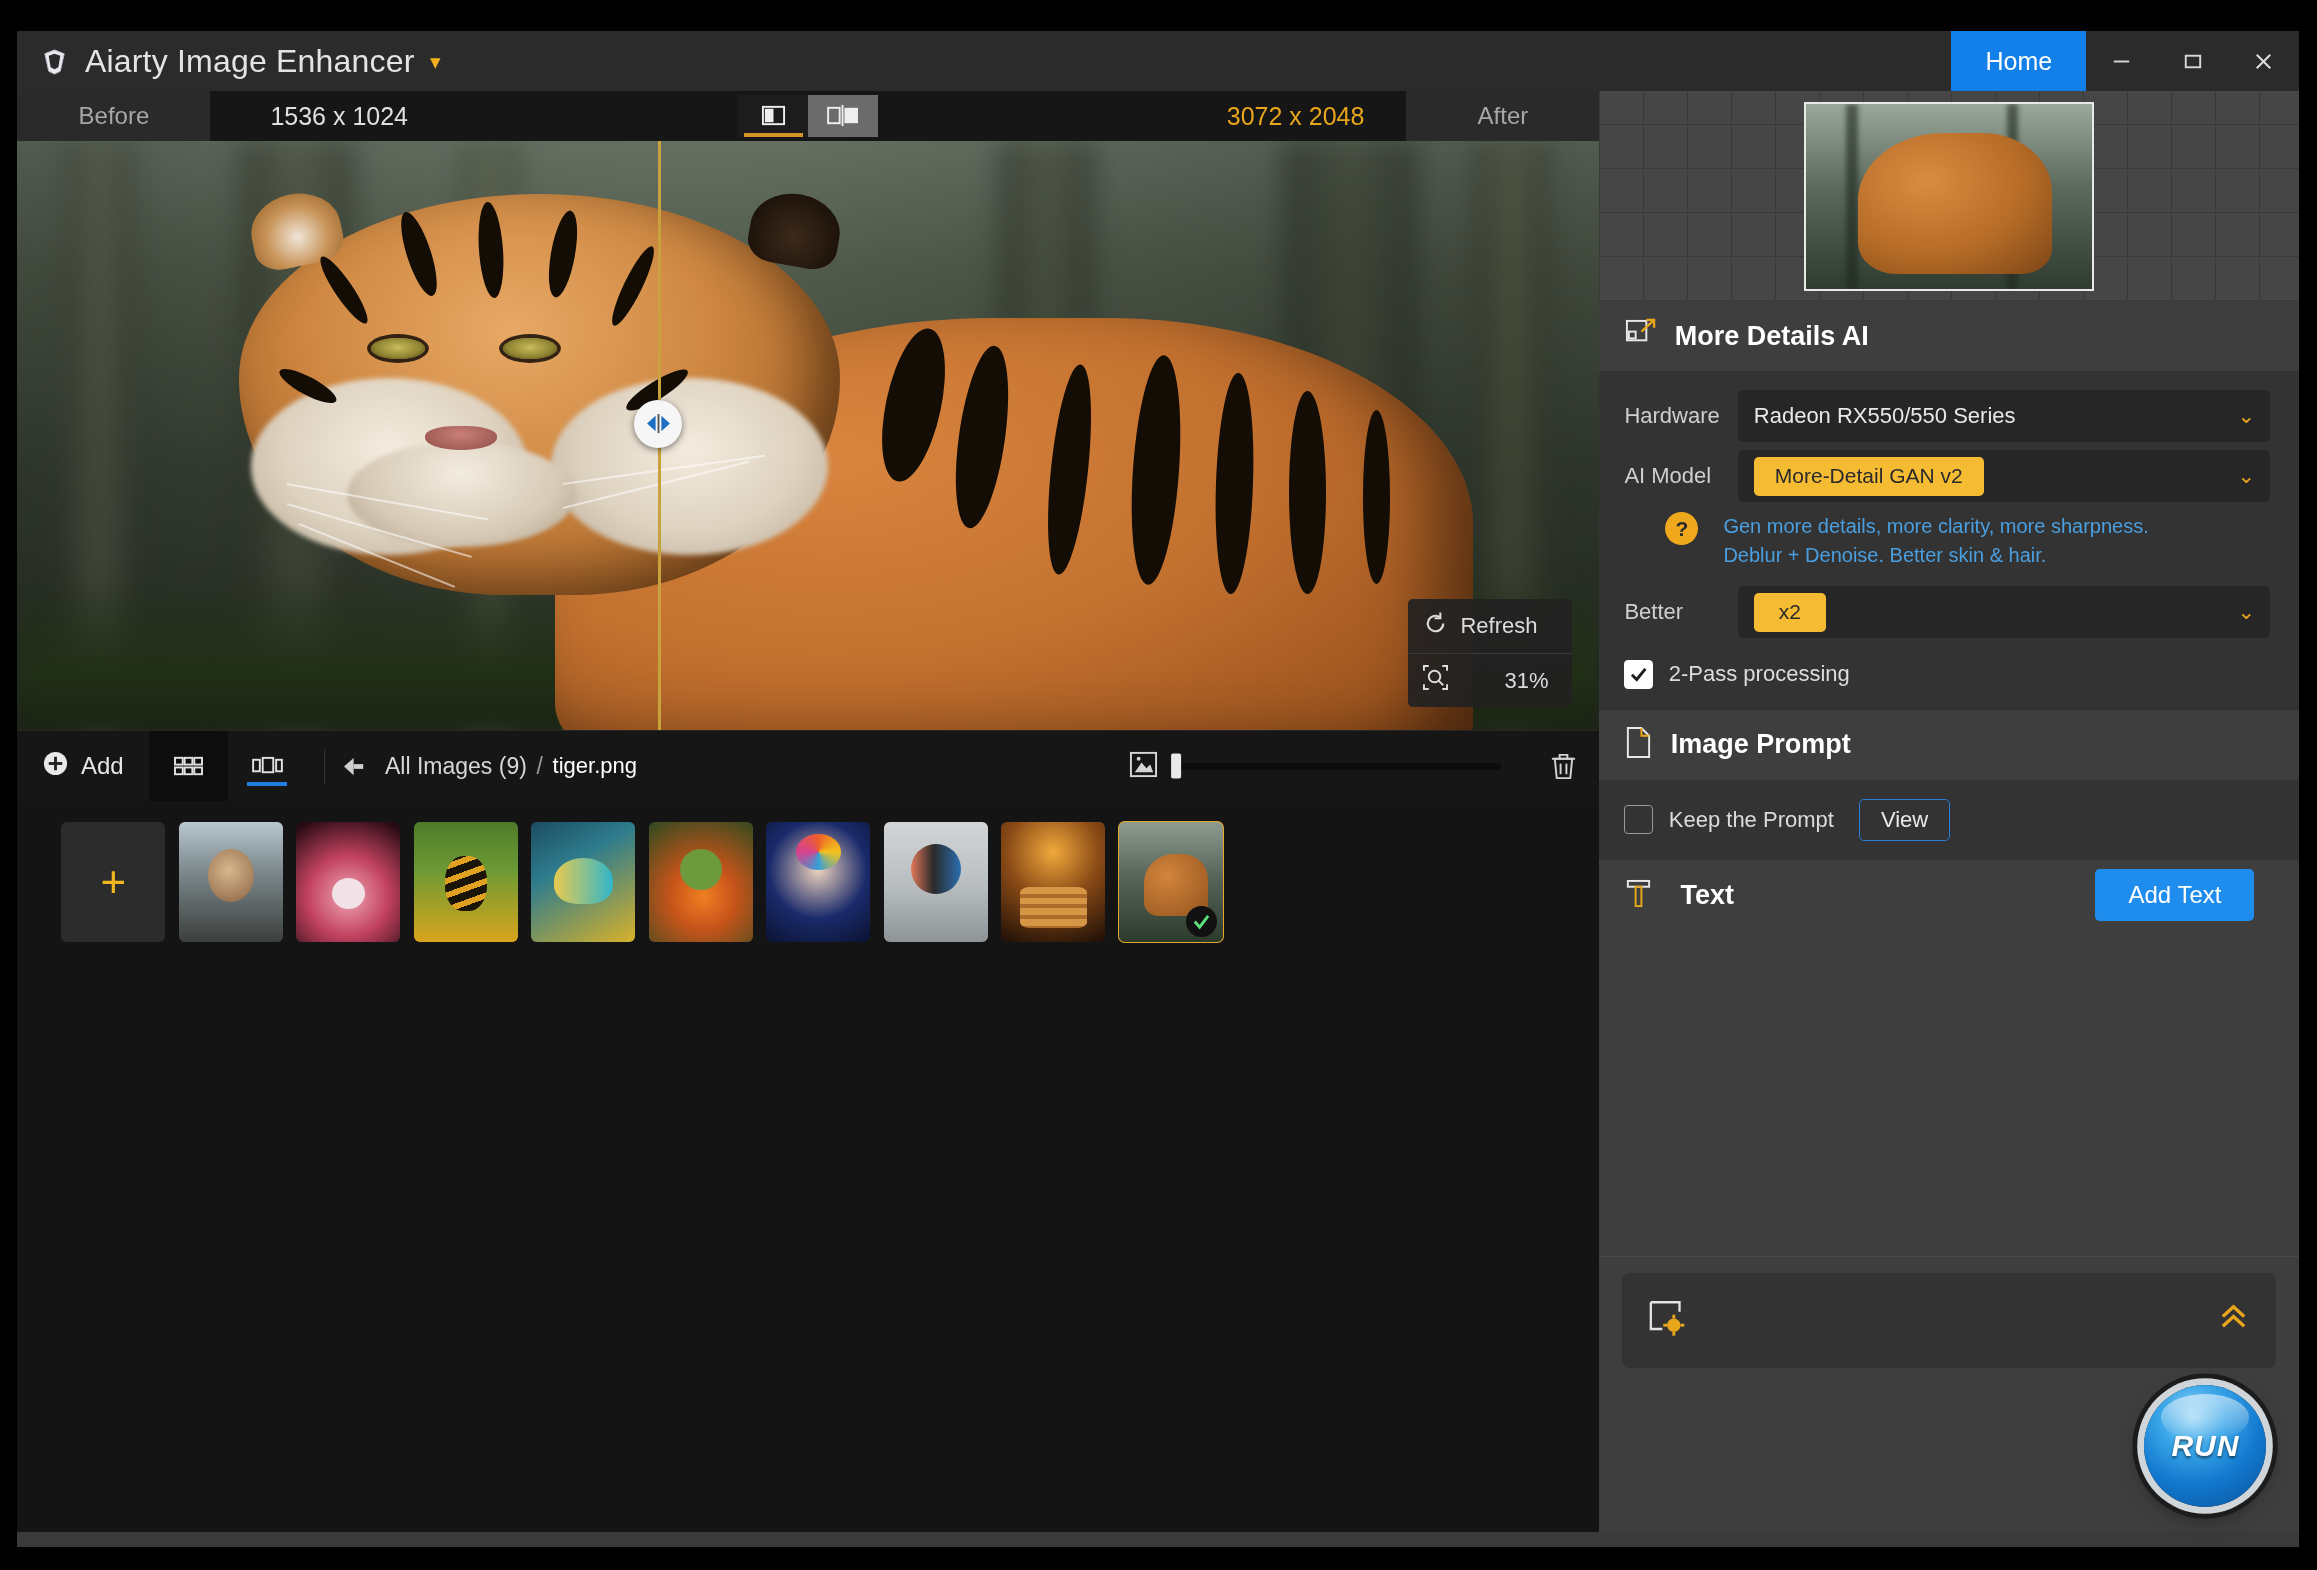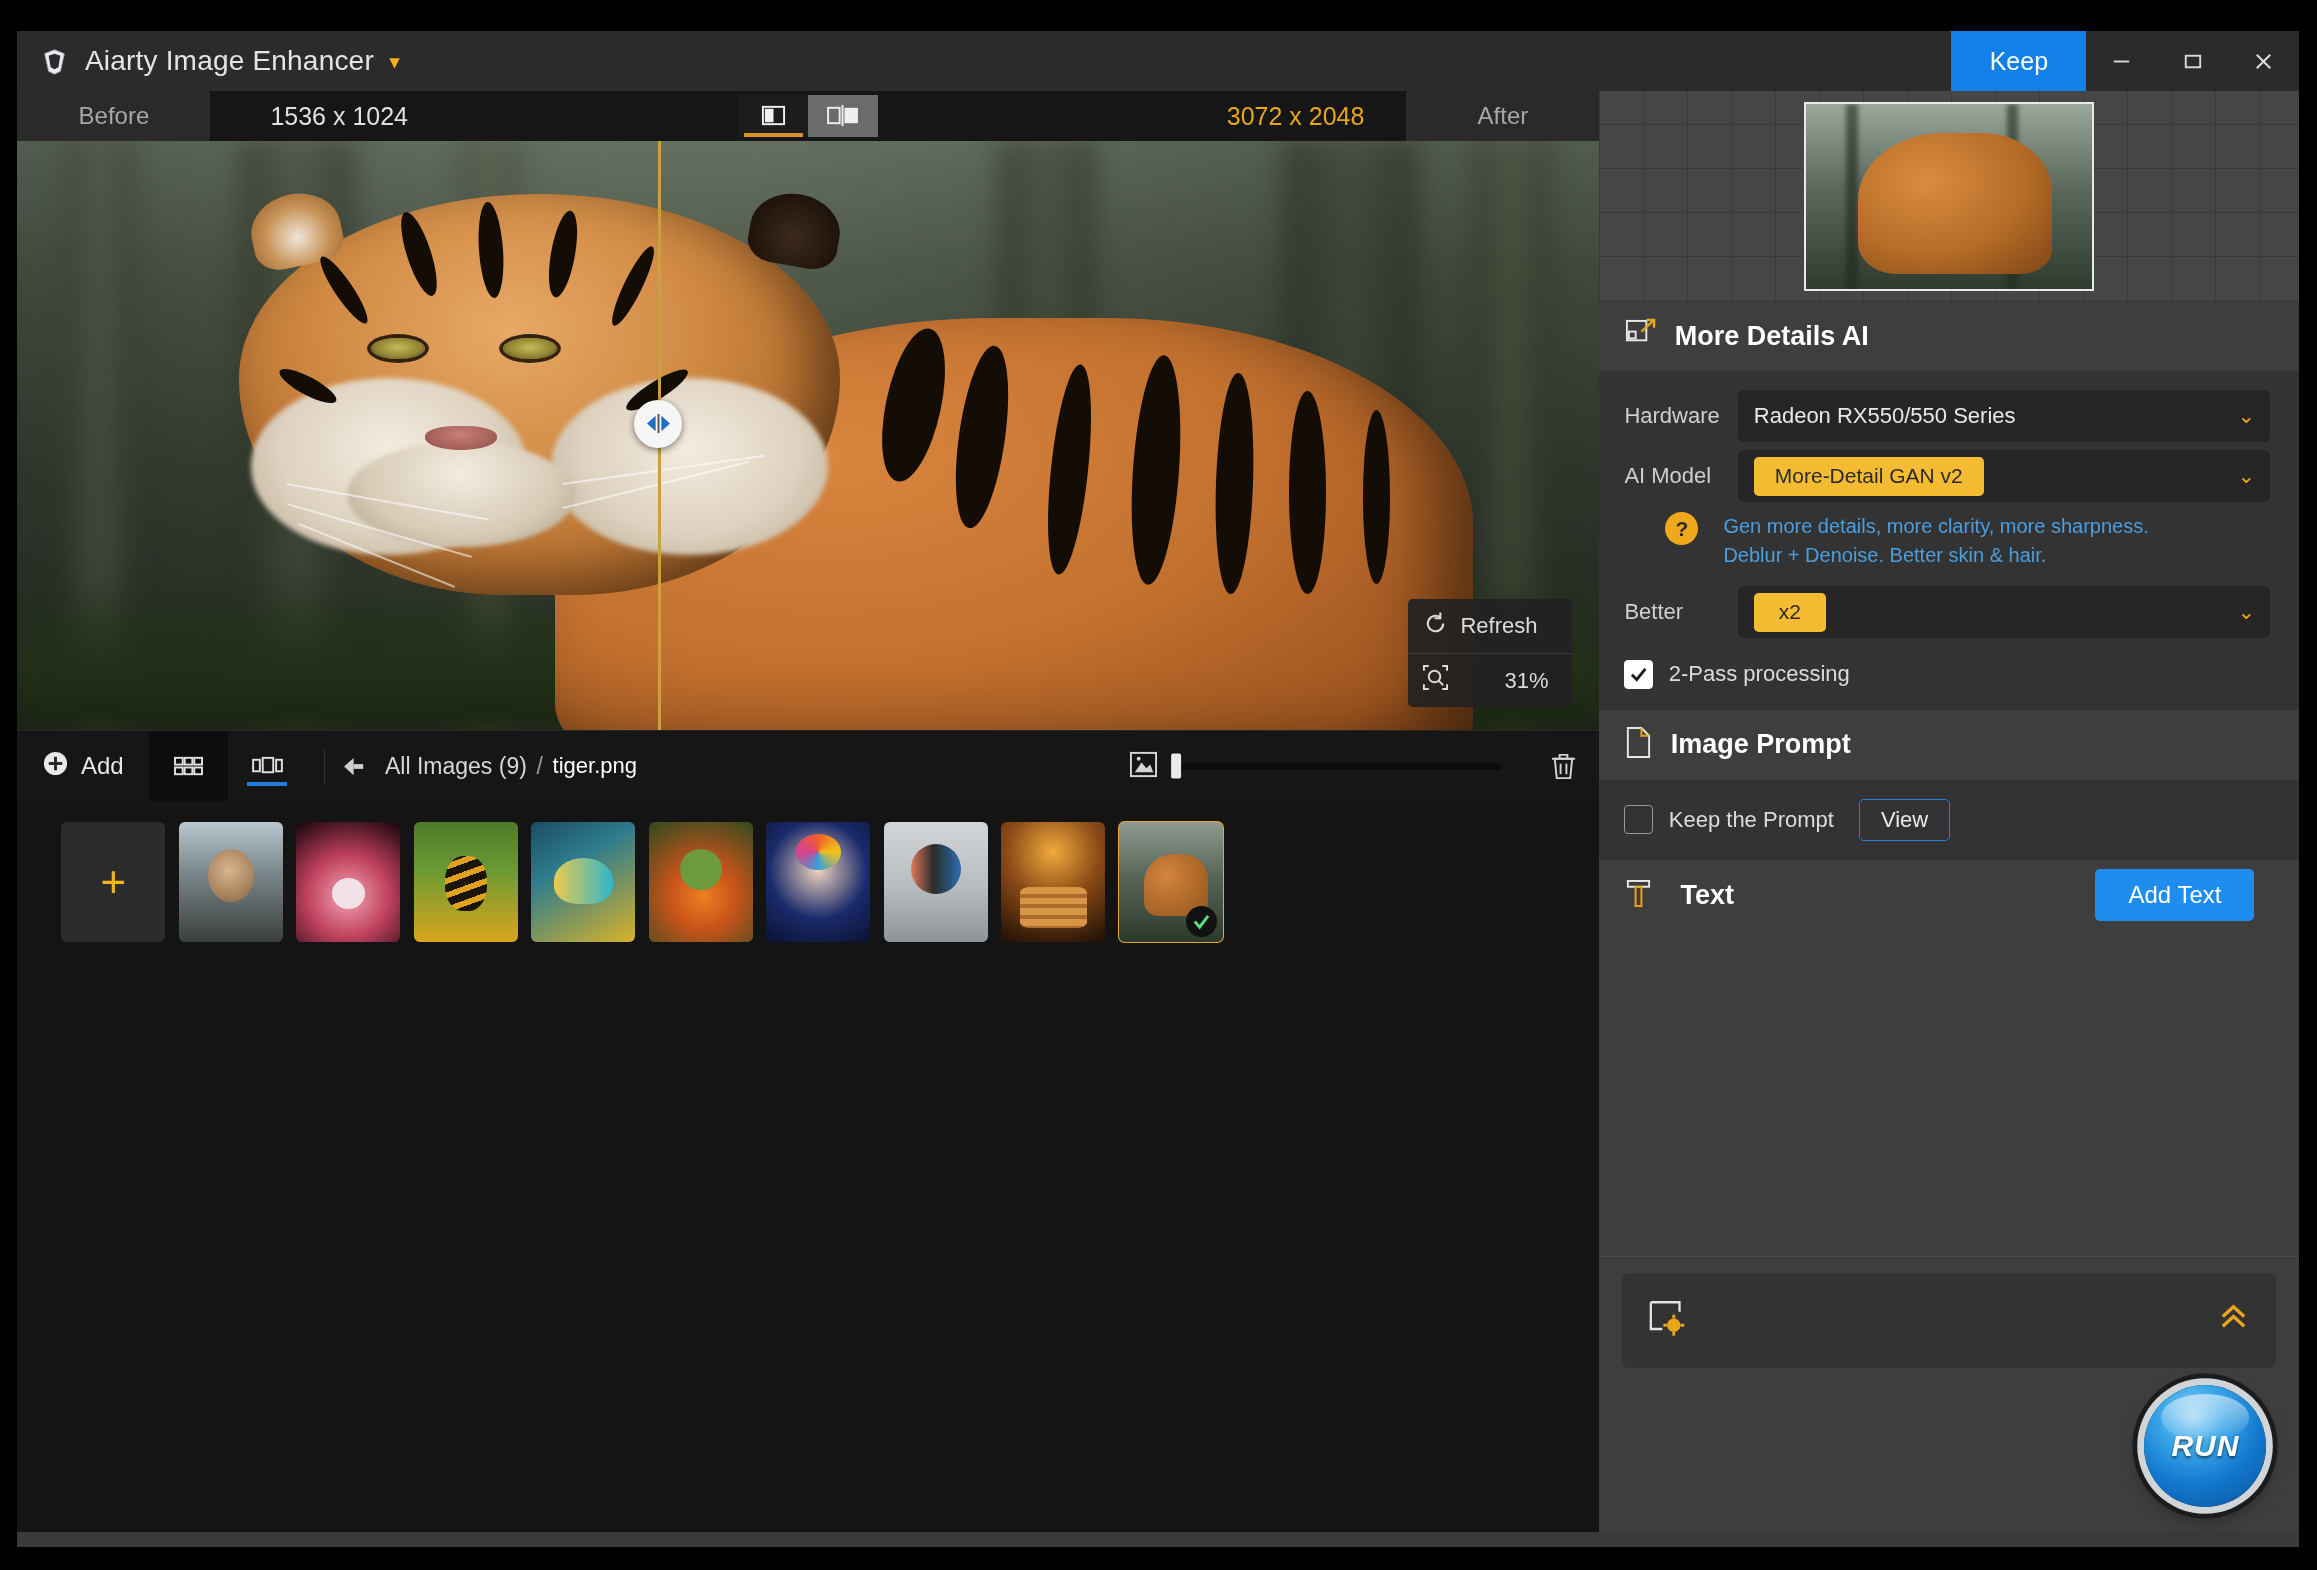--- a/index.html
+++ b/index.html
@@ -21,21 +21,21 @@
   
   .titlebar {
     height: 60px; flex: 0 0 60px;
     background: #2b2b2b;
     display: flex; align-items: center;
     position: relative;
   }
   .app-logo { margin-left: 21px; width: 33px; height: 33px; display:flex; align-items:center; justify-content:center; }
   .app-title {
     margin-left: 13.5px; color: #e4e4e4;
-    font-size: 28px; letter-spacing: 0.2px;
+    font-size: 32px; letter-spacing: 0.2px;
   }
   .title-caret { margin-left: 15.4px; color: #f2b01e; font-size: 21px; line-height:1; }
   .titlebar-spacer { flex: 1 1 auto; }
   .home-btn {
     width: 135px; height: 60px; background: #1280e8;
     color: #fff; font-size: 25px;
     display: flex; align-items: center; justify-content: center;
     cursor: pointer;
   }
   .win-btn {
@@ -385,21 +385,21 @@
   <div class="titlebar">
     <span class="app-logo">
       <svg width="31" height="31" viewBox="0 0 32 32">
         <path d="M6 8 L16 4 L26 8 L22 26 L16 29 L10 26 Z" fill="#e9e9ef" stroke="#b9b9c4" stroke-width="1"></path>
         <path d="M10 10 L16 8 L22 10 L20 22 L16 24 L12 22 Z" fill="#2b2b2b"></path>
       </svg>
     </span>
     <span class="app-title">Aiarty Image Enhancer</span>
     <span class="title-caret">▾</span>
     <span class="titlebar-spacer"></span>
-    <div class="home-btn">Keep</div>
+    <div class="home-btn">Home</div>
     <div class="win-btn">
       <svg width="25" height="25" viewBox="0 0 26 26">
           <line x1="5" y1="13" x2="21" y2="13" stroke="#d8d8d8" stroke-width="2"></line>
         </svg>
     </div>
     <div class="win-btn">
       <svg width="25" height="25" viewBox="0 0 26 26">
           <rect x="6" y="7" width="15" height="12" fill="none" stroke="#d8d8d8" stroke-width="2"></rect>
         </svg>
     </div>

